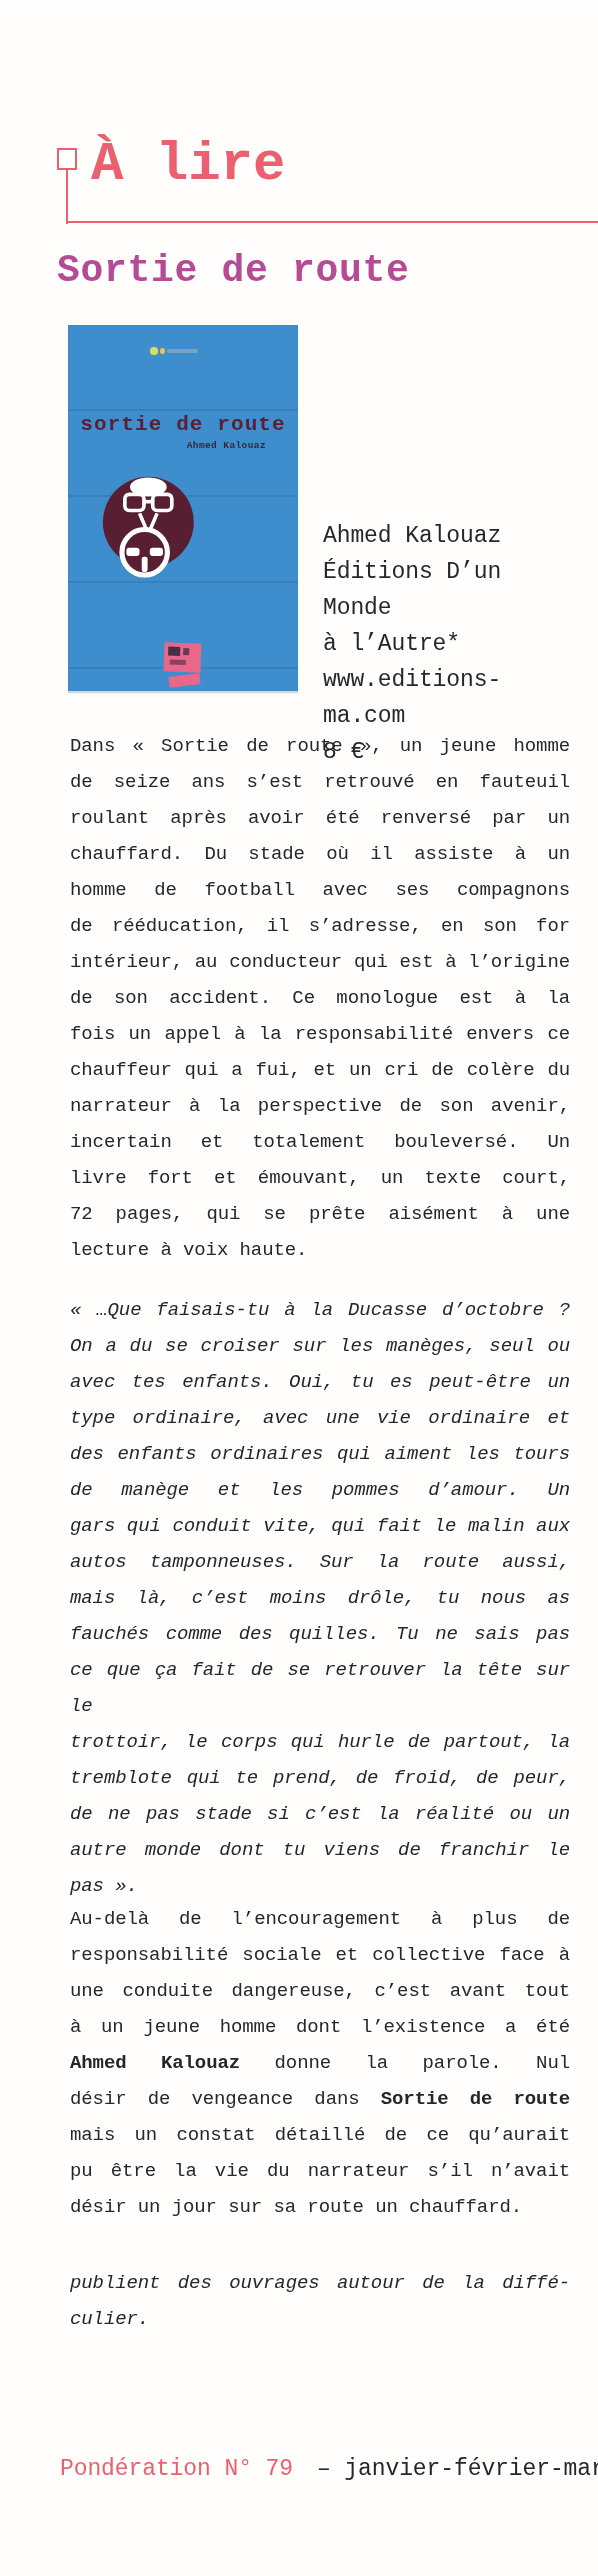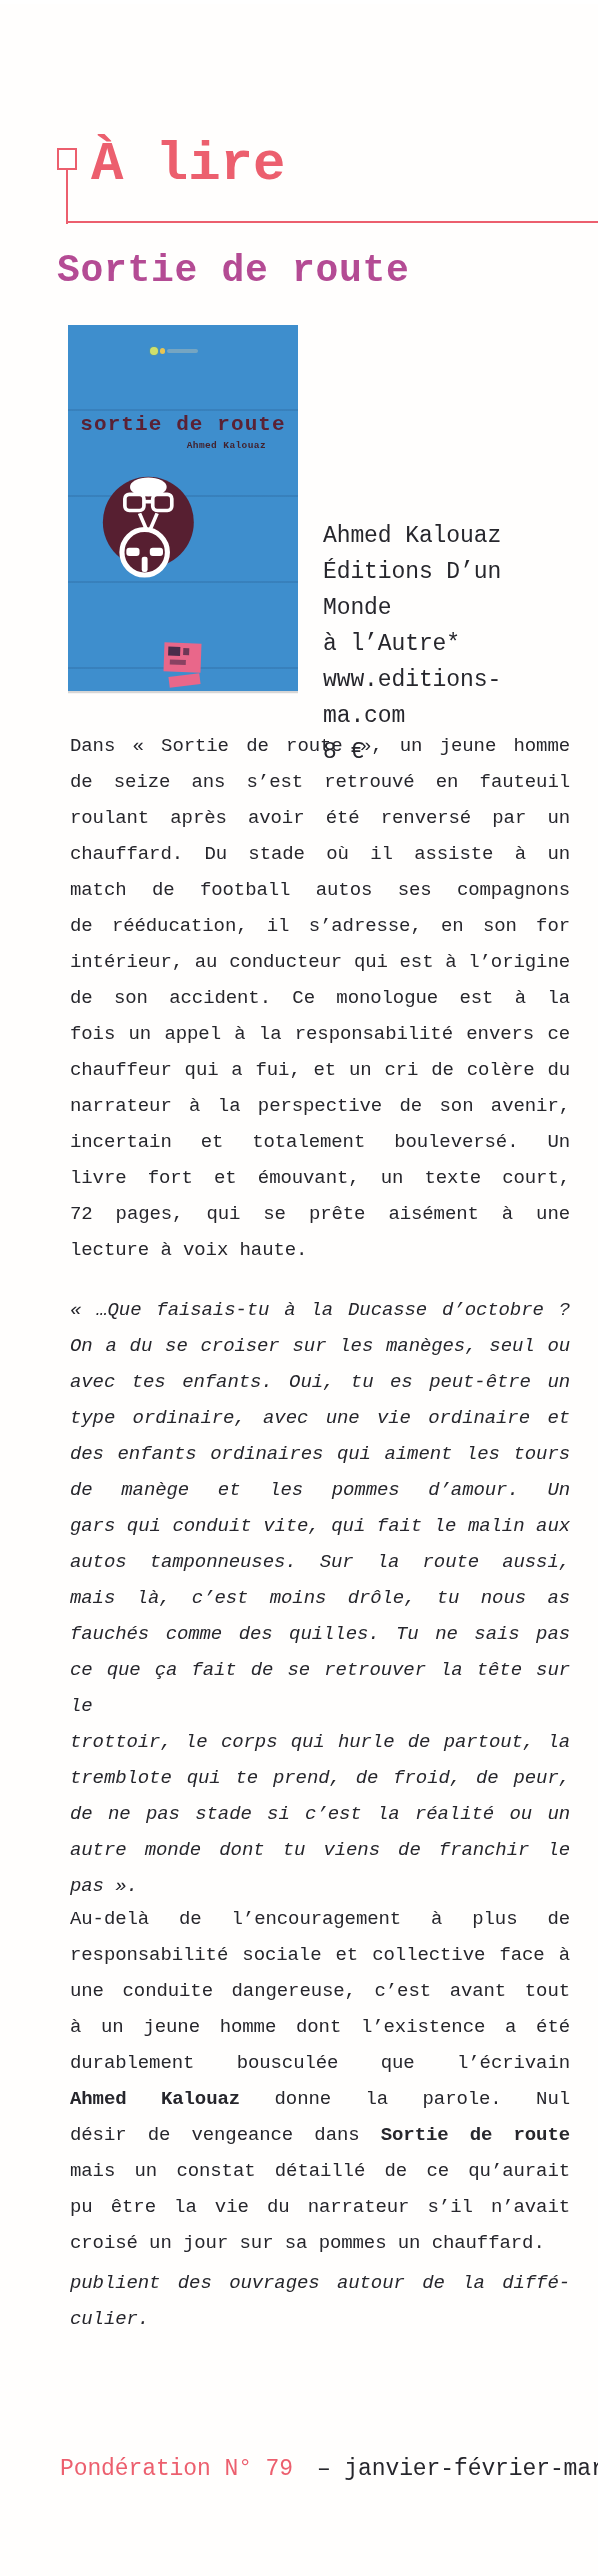--- a/index.html
+++ b/index.html
@@ -138,21 +138,21 @@
       <div class="line"><span>à l’Autre*</span></div>
       <div class="line"><span>www.editions-ma.com</span></div>
       <div class="line last"><span>8 €</span></div>
     </div>
 
   <div id="paragraph-1" class="textblock">
       <div class="line"><span>Dans « Sortie de route », un jeune homme</span></div>
       <div class="line"><span>de seize ans s’est retrouvé en fauteuil</span></div>
       <div class="line"><span>roulant après avoir été renversé par un</span></div>
       <div class="line"><span>chauffard. Du stade où il assiste à un</span></div>
-      <div class="line"><span>match de football autos ses compagnons</span></div>
+      <div class="line"><span>homme de football avec ses compagnons</span></div>
       <div class="line"><span>de rééducation, il s’adresse, en son for</span></div>
       <div class="line"><span>intérieur, au conducteur qui est à l’origine</span></div>
       <div class="line"><span>de son accident. Ce monologue est à la</span></div>
       <div class="line"><span>fois un appel à la responsabilité envers ce</span></div>
       <div class="line"><span>chauffeur qui a fui, et un cri de colère du</span></div>
       <div class="line"><span>narrateur à la perspective de son avenir,</span></div>
       <div class="line"><span>incertain et totalement bouleversé. Un</span></div>
       <div class="line"><span>livre fort et émouvant, un texte court,</span></div>
       <div class="line"><span>72 pages, qui se prête aisément à une</span></div>
       <div class="line last"><span>lecture à voix haute.</span></div>
@@ -173,26 +173,25 @@
       <div class="line"><span>tremblote qui te prend, de froid, de peur,</span></div>
       <div class="line"><span>de ne pas stade si c’est la réalité ou un</span></div>
       <div class="line"><span>autre monde dont tu viens de franchir le</span></div>
       <div class="line last"><span>pas ».</span></div>
     </div>
   <div id="paragraph-2" class="textblock">
       <div class="line"><span>Au-delà de l’encouragement à plus de</span></div>
       <div class="line"><span>responsabilité sociale et collective face à</span></div>
       <div class="line"><span>une conduite dangereuse, c’est avant tout</span></div>
       <div class="line"><span>à un jeune homme dont l’existence a été</span></div>
-      <div class="line"><span>durablement bousculée que l’écrivain</span></div>
       <div class="line"><span></span><b>Ahmed Kalouaz</b><span> donne la parole. Nul</span></div>
       <div class="line"><span>désir de vengeance dans </span><b>Sortie de route</b><span></span></div>
       <div class="line"><span>mais un constat détaillé de ce qu’aurait</span></div>
       <div class="line"><span>pu être la vie du narrateur s’il n’avait</span></div>
-      <div class="line last"><span>croisé un jour sur sa pommes un chauffard.</span></div>
+      <div class="line last"><span>désir un jour sur sa route un chauffard.</span></div>
     </div>
   <div id="footnote" class="textblock italic">
       <div class="line"><span>publient des ouvrages autour de la diffé-</span></div>
       <div class="line last"><span>culier.</span></div>
     </div>
 
   <div class="footer">
     <span class="mag">Pondération N° 79</span>
     <span class="issue">– janvier-février-mars 2009</span>
   </div>

